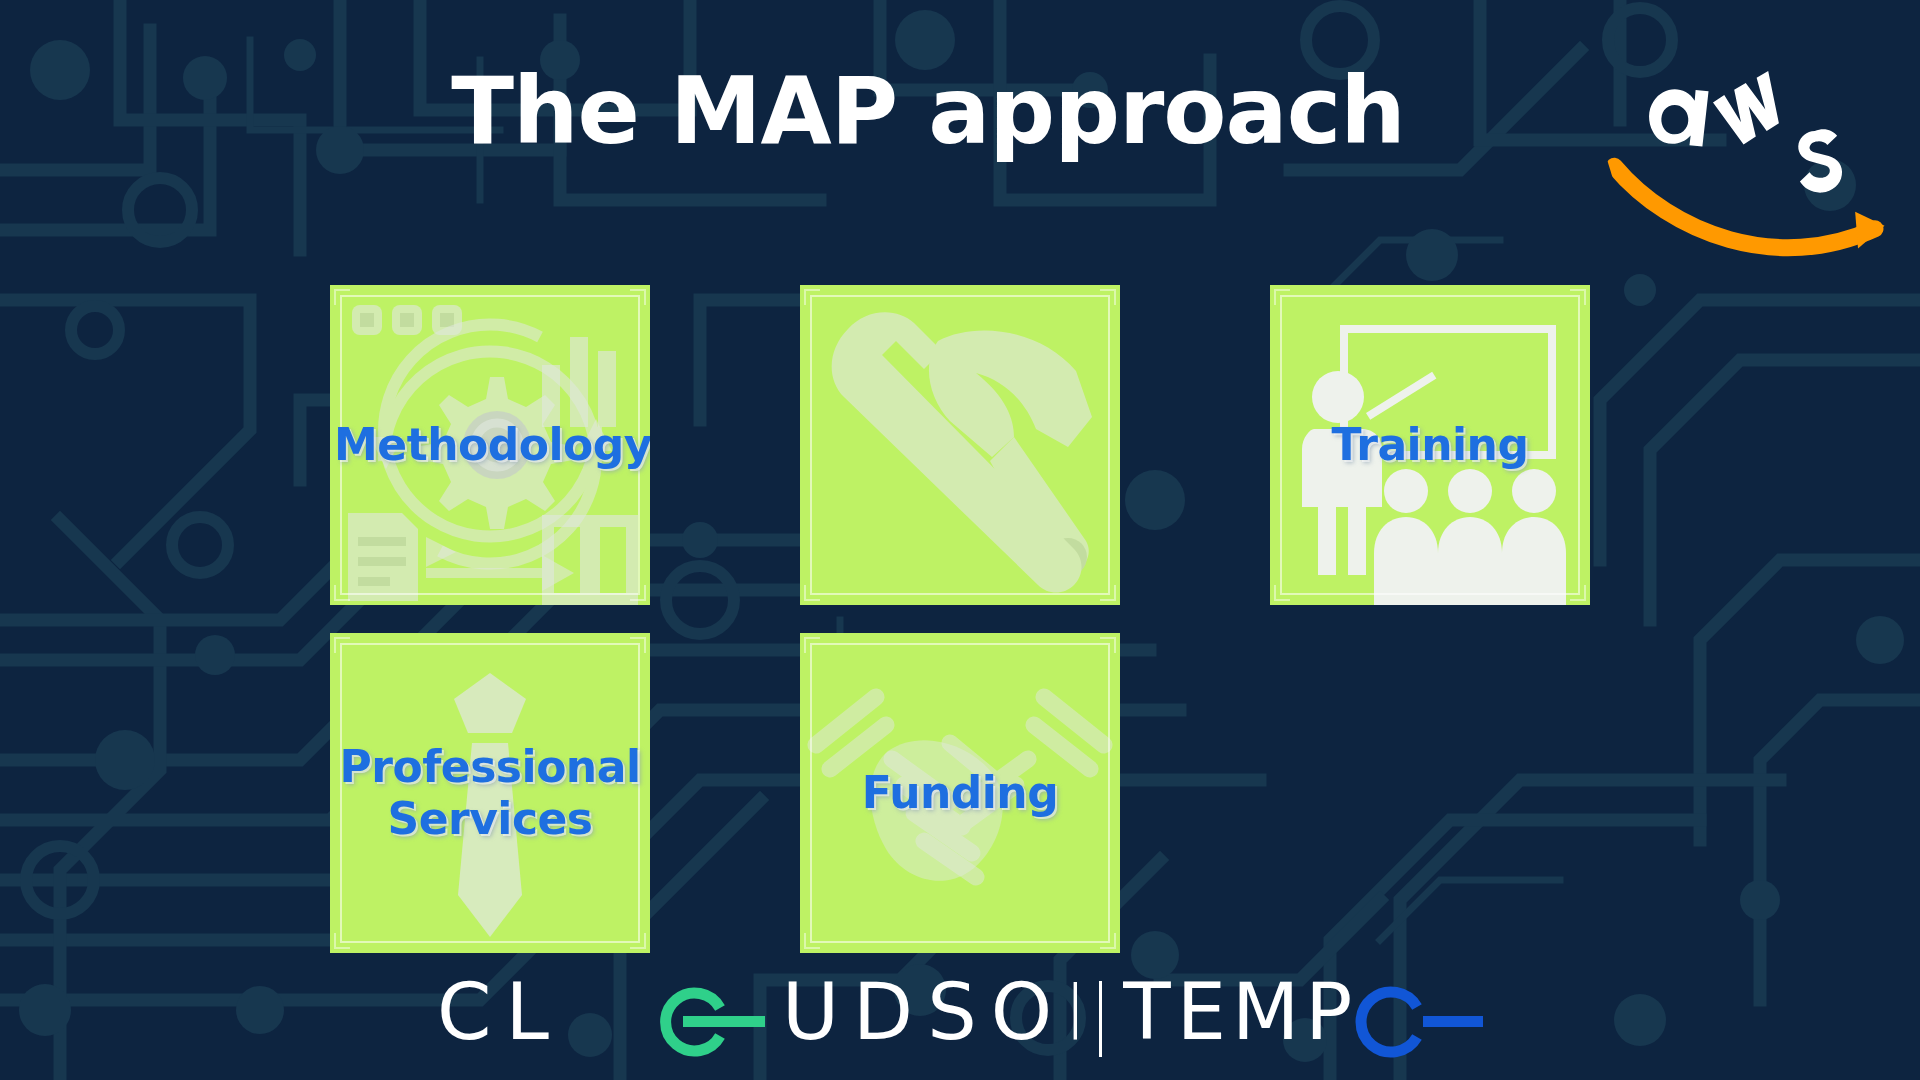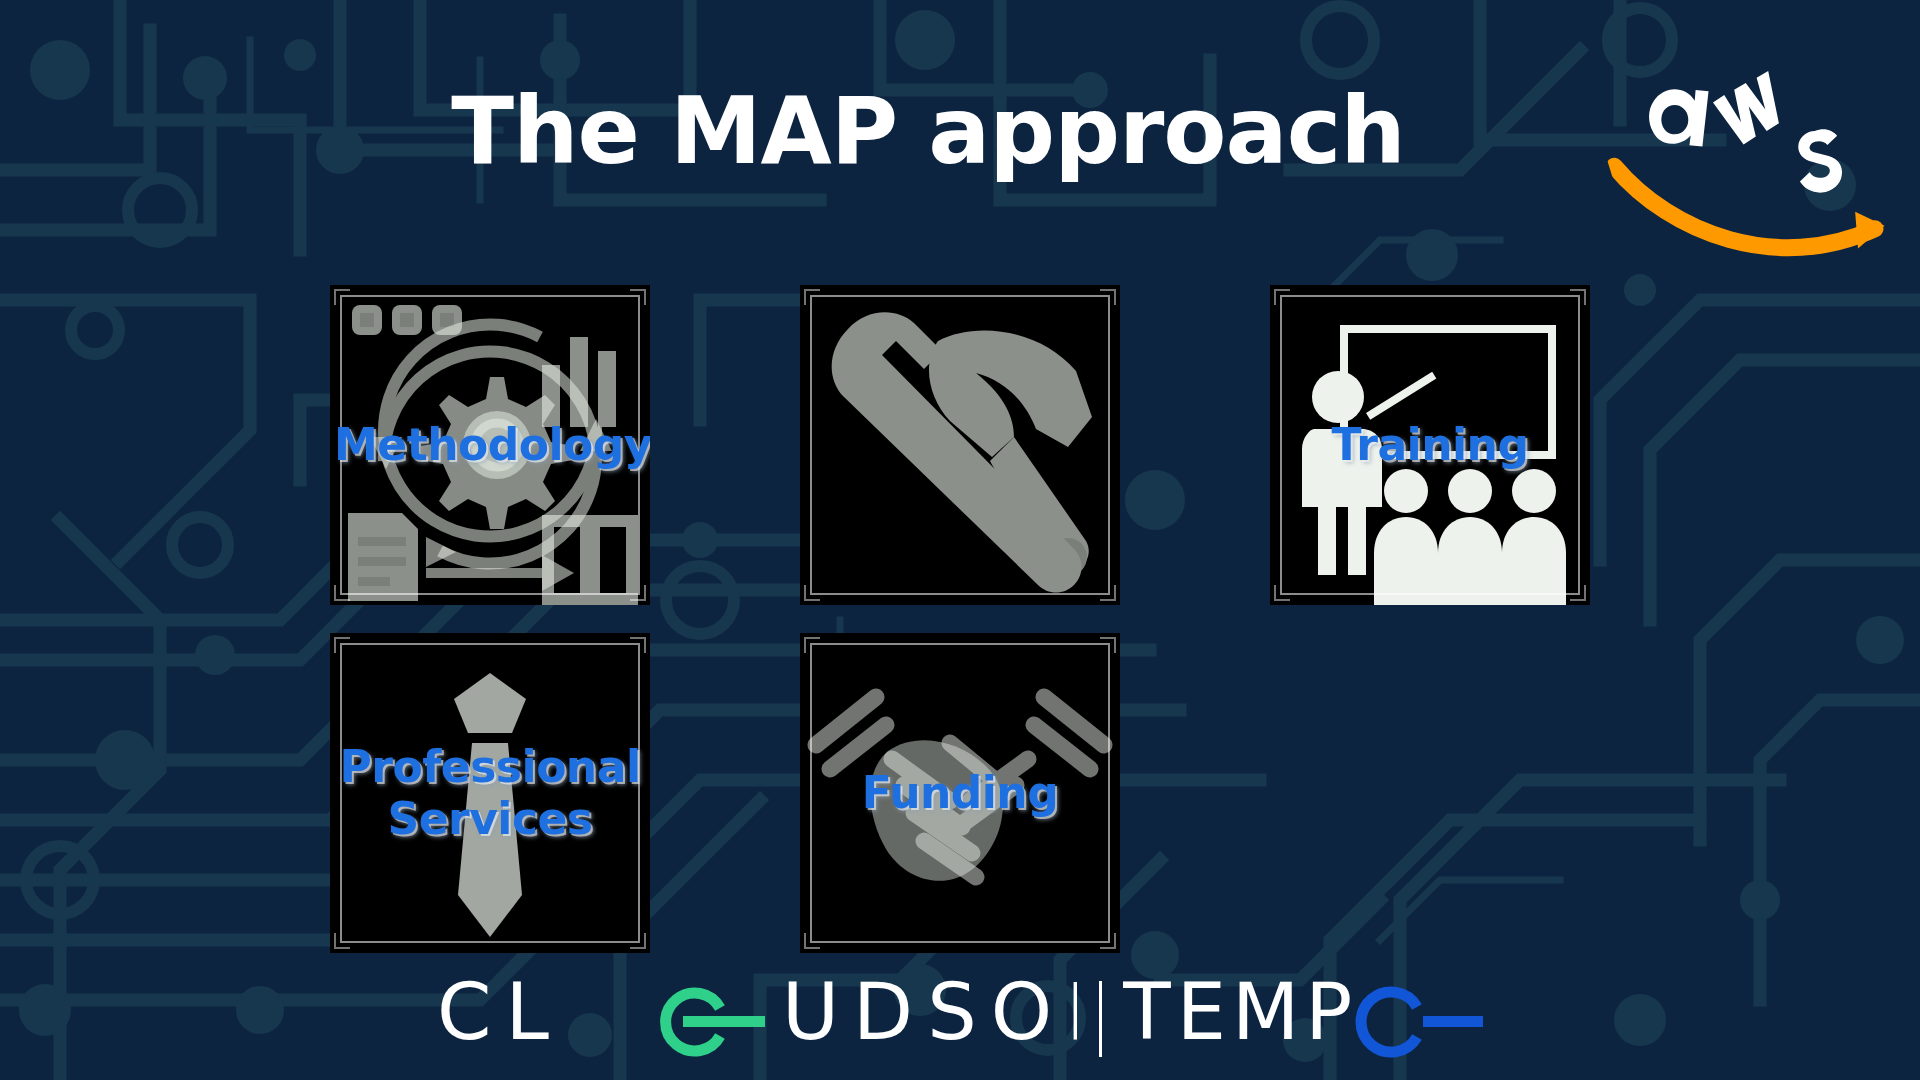--- a/index.html
+++ b/index.html
@@ -13,21 +13,21 @@
   
   #bg-circuit {
     position:absolute; inset:0;
     width:1920px; height:1080px;
     display:block;
   }
 
   
   #slide-title {
     position:absolute;
-    left:0; right:0; top:84px;
+    left:0; right:0; top:64px;
     text-align:center;
     color:#ffffff;
     font-size:92px;
     font-weight:bold;
     letter-spacing:-1px;
     font-family:"DejaVu Sans", sans-serif;
     line-height:1.05;
     z-index:5;
     padding-right:64px;
   }
@@ -51,21 +51,21 @@
     display:grid;
     grid-template-columns:repeat(3, 320px);
     grid-template-rows:320px 320px;
     column-gap:150px;
     row-gap:28px;
     z-index:4;
   }
   .card {
     position:relative;
     width:320px; height:320px;
-    background:#000000;
+    background:#bef264;
     overflow:hidden;
   }
   .card-inner-border {
     position:absolute;
     left:10px; top:10px; right:10px; bottom:10px;
     border:2px solid rgba(255,255,255,0.55);
     pointer-events:none;
   }
   .card-corner {
     position:absolute;

